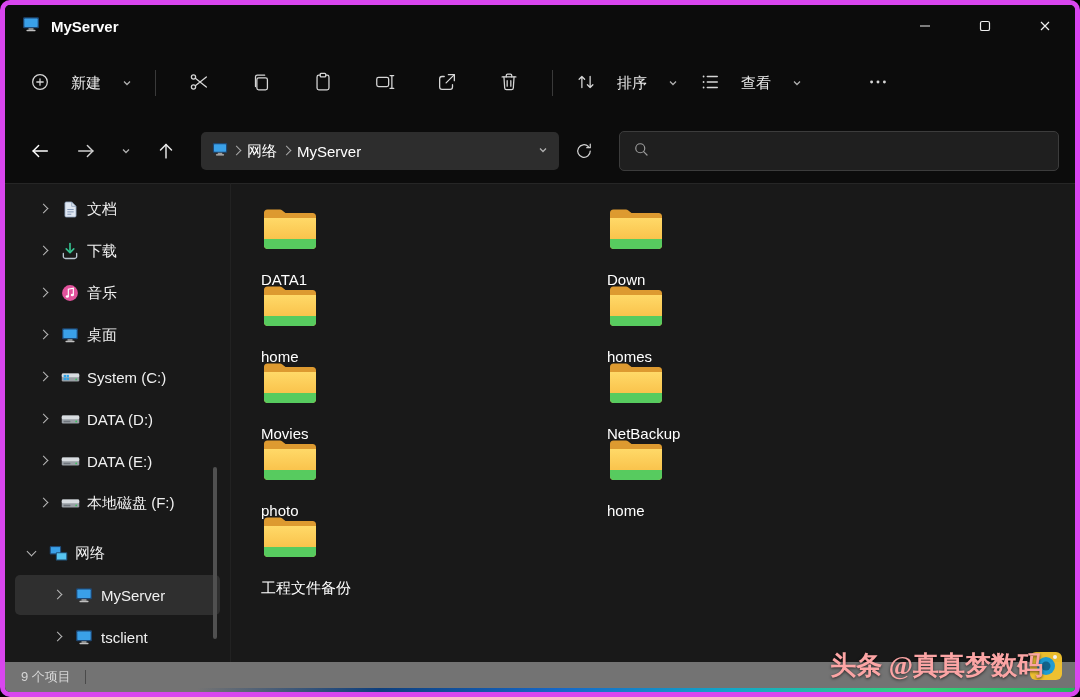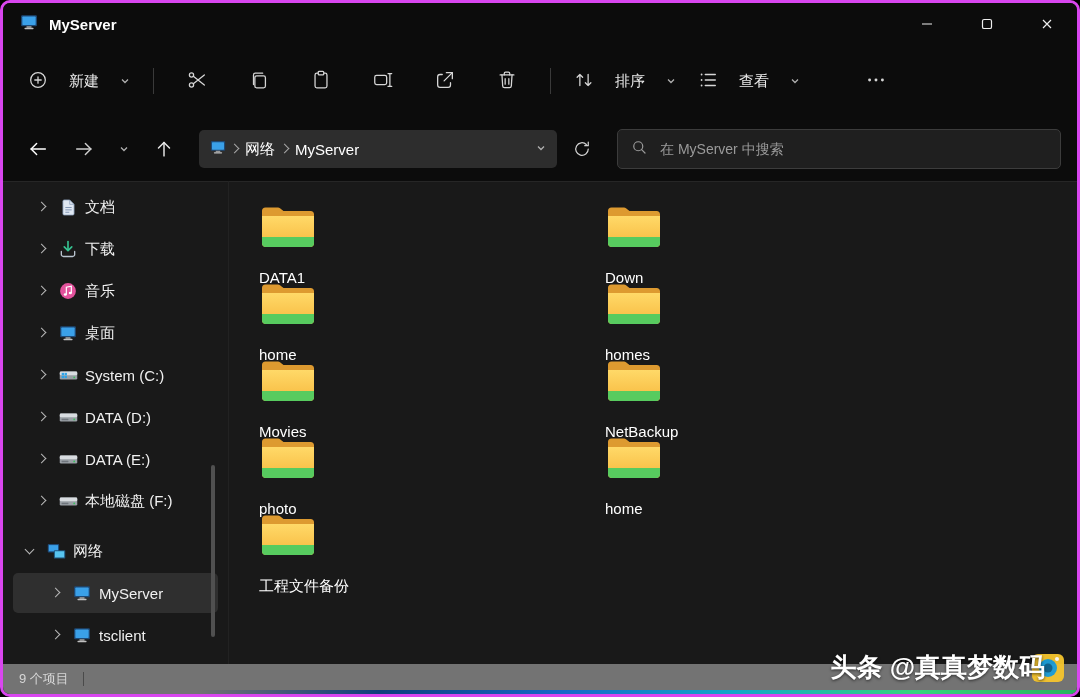--- a/index.html
+++ b/index.html
@@ -1,19 +1,19 @@
 <!DOCTYPE html>
 <html><head>
 <meta charset="utf-8">
 <style>
   html,body{margin:0;padding:0;}
   body{width:1080px;height:697px;background:#000;position:relative;overflow:hidden;
        font-family:"Liberation Sans","DejaVu Sans",sans-serif;}
   .window{position:absolute;inset:0;background:#191919;border-radius:10px;overflow:hidden;
-          border:3px solid #d946ef;}
+          border:5px solid #d946ef;}
 
   
   .titlebar{height:42px;background:#0c0c0c;display:flex;align-items:center;justify-content:space-between;padding-left:16px;}
   .title-left{display:flex;align-items:center;gap:10px;}
   .title-text{color:#fff;font-size:15px;font-weight:700;}
   .win-controls{display:flex;height:100%;}
   .win-btn{width:60px;height:100%;display:flex;align-items:center;justify-content:center;}
 
   
   .toolbar{height:72px;background:#0c0c0c;display:flex;align-items:center;padding:0 14px;}
@@ -61,22 +61,22 @@
   .folder-icon{width:58px;height:50px;flex:none;}
   .folder-label{color:#fff;font-size:15px;margin-top:6px;}
 
   
   .statusbar{position:absolute;left:0;right:0;bottom:0;height:30px;background:#737373;
              display:flex;align-items:center;gap:14px;padding-left:16px;color:#d6d6d6;font-size:13px;z-index:2;}
   .status-divider{width:1px;height:14px;background:#4a4a4a;}
 
   
   .watermark{position:absolute;right:10px;bottom:8px;z-index:4;display:flex;align-items:center;}
-  .watermark-text{position:relative;z-index:2;color:#ffffff;font-size:26px;font-weight:700;
-                  text-shadow:0 1px 3px rgba(0,0,0,.65);}
+  .watermark-text{position:relative;z-index:2;color:#fca5a5;font-size:26px;font-weight:700;
+                  text-shadow:0 1px 3px rgba(0,0,0,.65);font-family:Liberation Serif, serif;}
   .watermark-badge{position:relative;z-index:1;margin-left:-16px;width:38px;height:38px;opacity:.95;}
   .bottom-strip{position:absolute;left:0;right:0;bottom:0;height:4px;z-index:3;
     background:linear-gradient(90deg,rgba(10,40,80,0) 0%,rgba(10,40,80,0) 18%,#0e3f7d 35%,#1668c8 52%,#12a7c8 68%,#35d57e 85%,#27b35f 100%);}
 </style>
 </head>
 <body>
 
 <div class="window">
 
   <div class="titlebar">
@@ -253,21 +253,20 @@
         </svg>
     </div>
 
     <div class="search-bar">
       <span>
         <svg width="18" height="18" viewBox="0 0 24 24" fill="none" stroke="#9a9a9a" stroke-width="1.6" stroke-linecap="round">
             <circle cx="11" cy="11" r="6"></circle>
             <path d="M15.5 15.5L20 20"></path>
           </svg>
       </span>
-      <input class="search-input" type="text" placeholder="在 MyServer 中搜索" style="">
     </div>
   </div>
 
   <div class="main">
     <div class="sidebar">
       <div>
           <div class="side-item lvl1">
             <span class="chev"></span>
             <span class="side-icon">
               <svg width="19" height="19" viewBox="0 0 24 24">

